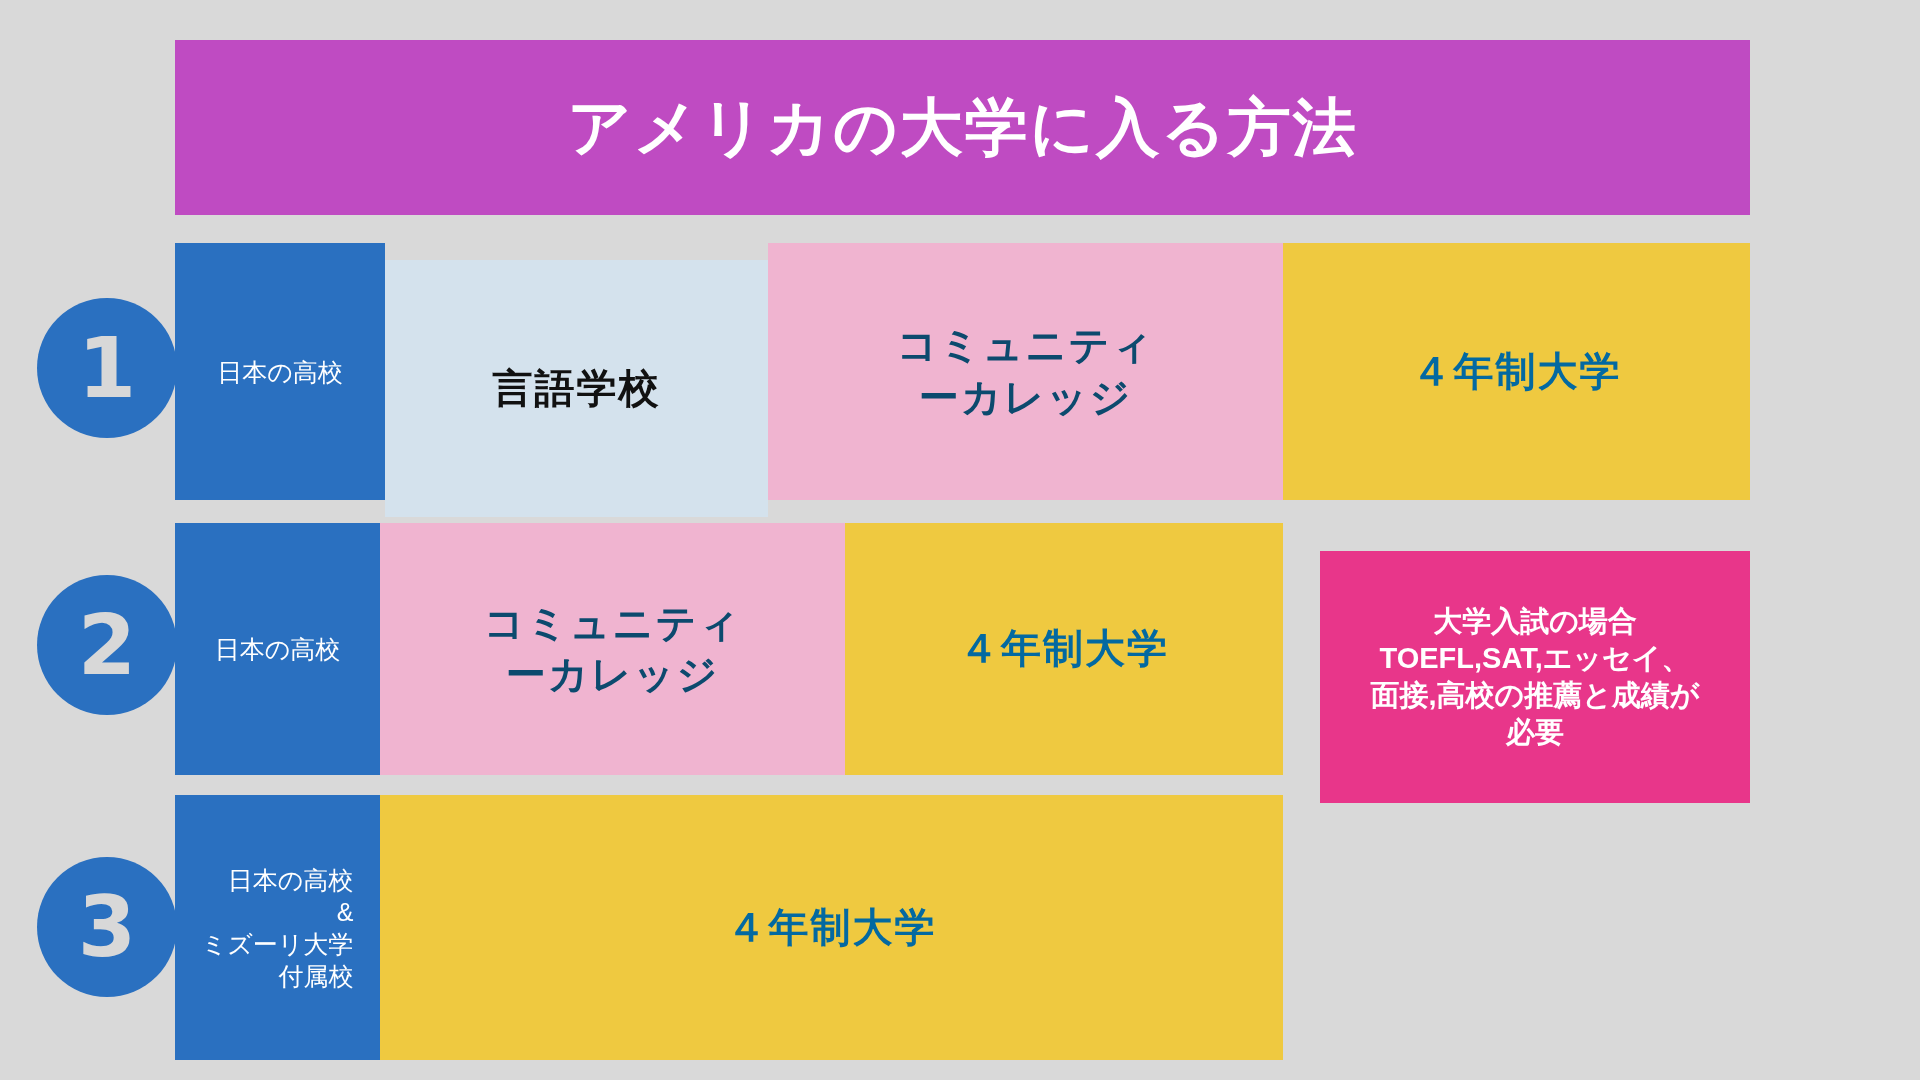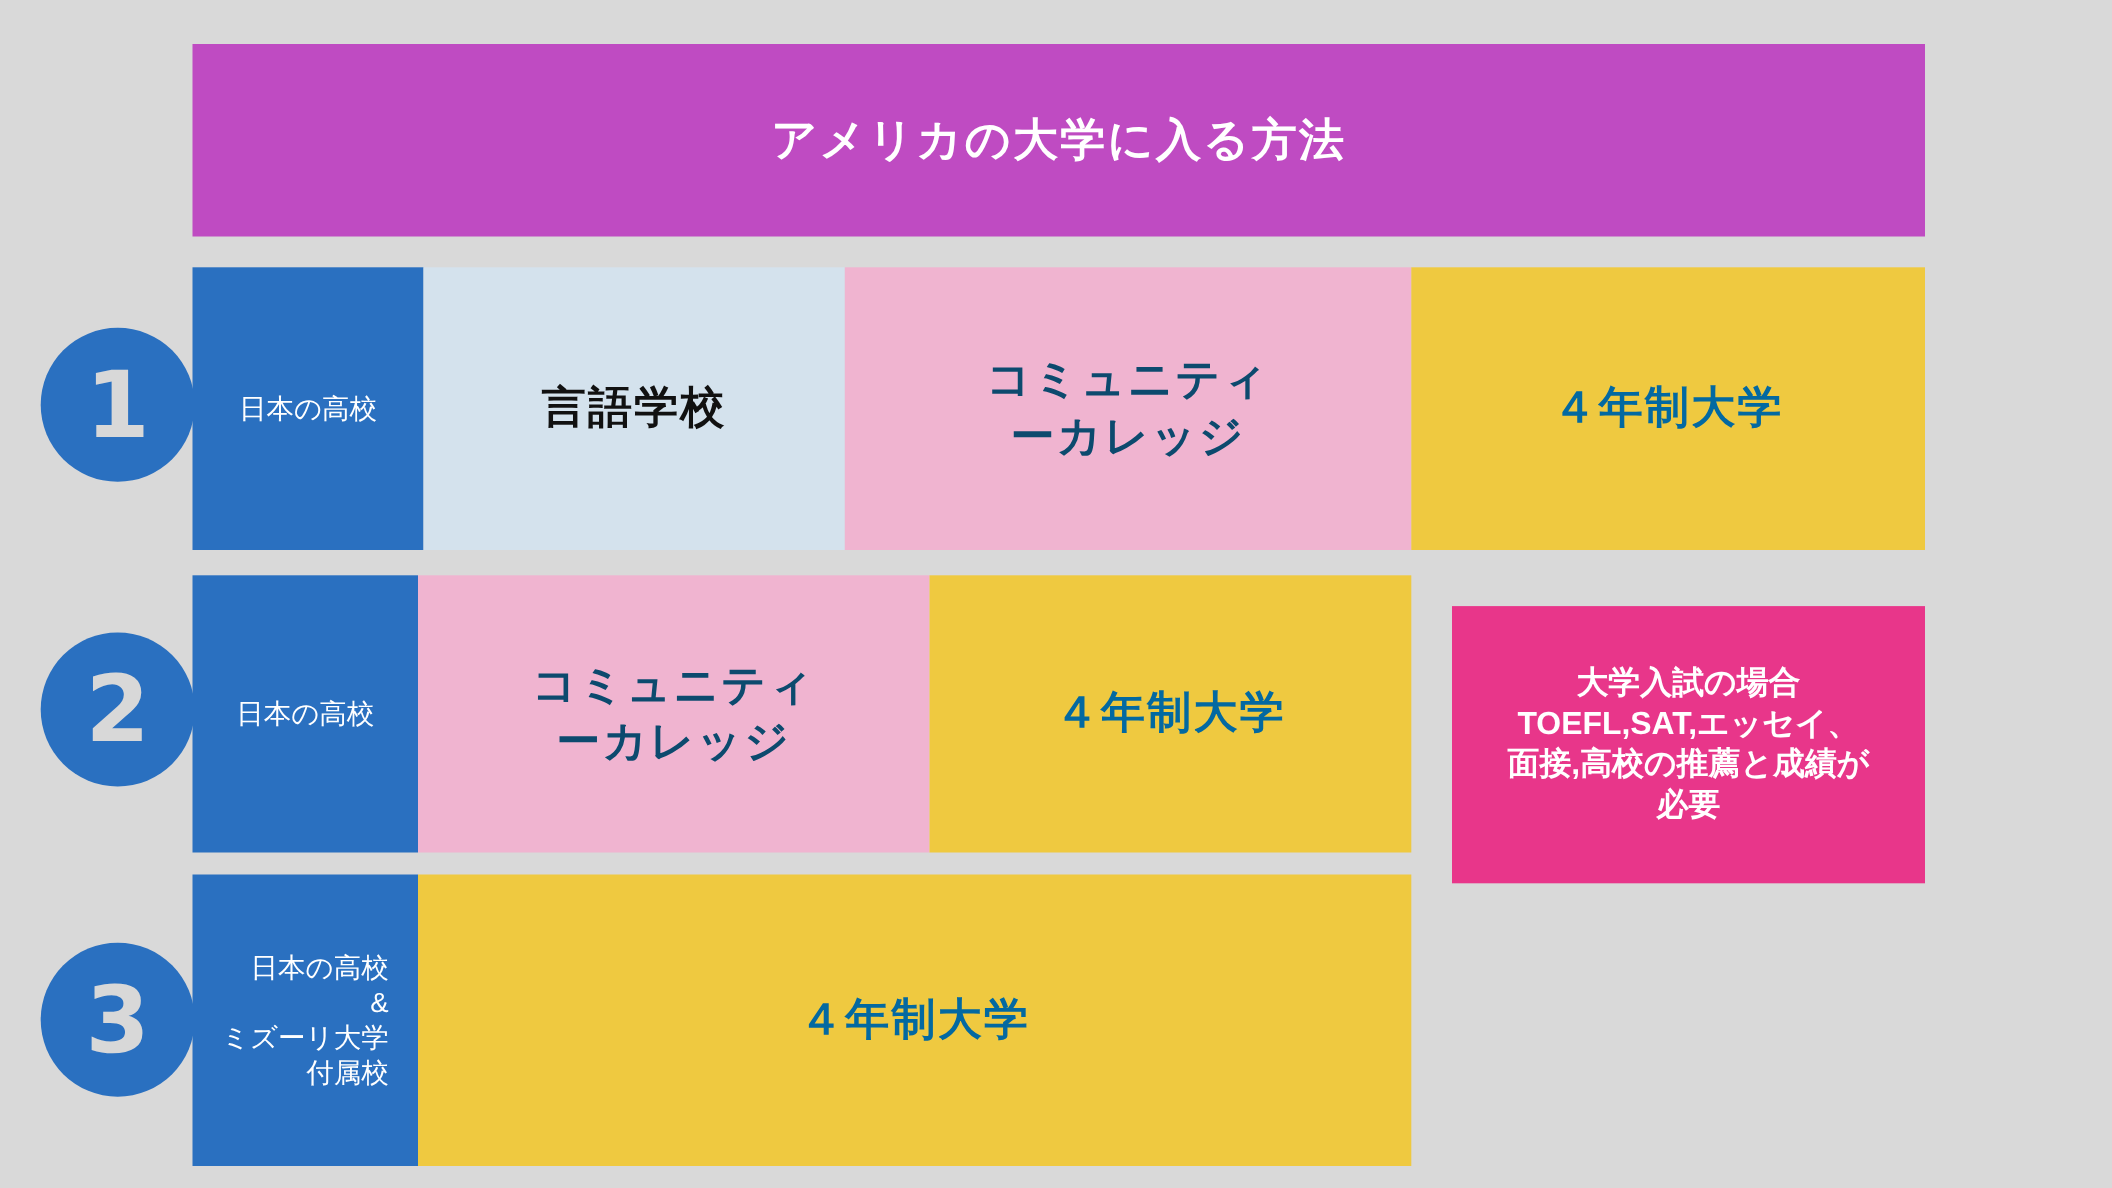--- a/index.html
+++ b/index.html
@@ -15,21 +15,21 @@
 
   
   .title-bar{
     position:absolute;
     left:175px;top:40px;width:1575px;height:175px;
     background:var(--c-title,#bf4bc2);
     display:flex;align-items:center;justify-content:center;
   }
   .title-bar .title-text{
     color:#ffffff;
-    font-size:41px;
+    font-size:63px;
     font-weight:bold;
     letter-spacing:2px;
     line-height:1.1;
     text-align:center;
     white-space:nowrap;
   }
 
   
   .row{position:absolute;left:0;width:1920px;}
   .row1{top:243px;height:257px;}
@@ -70,20 +70,21 @@
   }
 
   .seg.blue{
     background:var(--c-blue,#2a70c0);
     color:#ffffff;
     text-align:right;
   }
   .seg.lightblue{
     background:var(--c-lightblue,#d4e2ed);
     color:#111111;
+    margin-top:17px;
   }
   .seg.pink{
     background:var(--c-pink,#f0b4d0);
     color:#0c4a6e;
   }
   .seg.yellow{
     background:var(--c-yellow,#efc940);
     color:#0369a1;
   }
   .seg.note{

